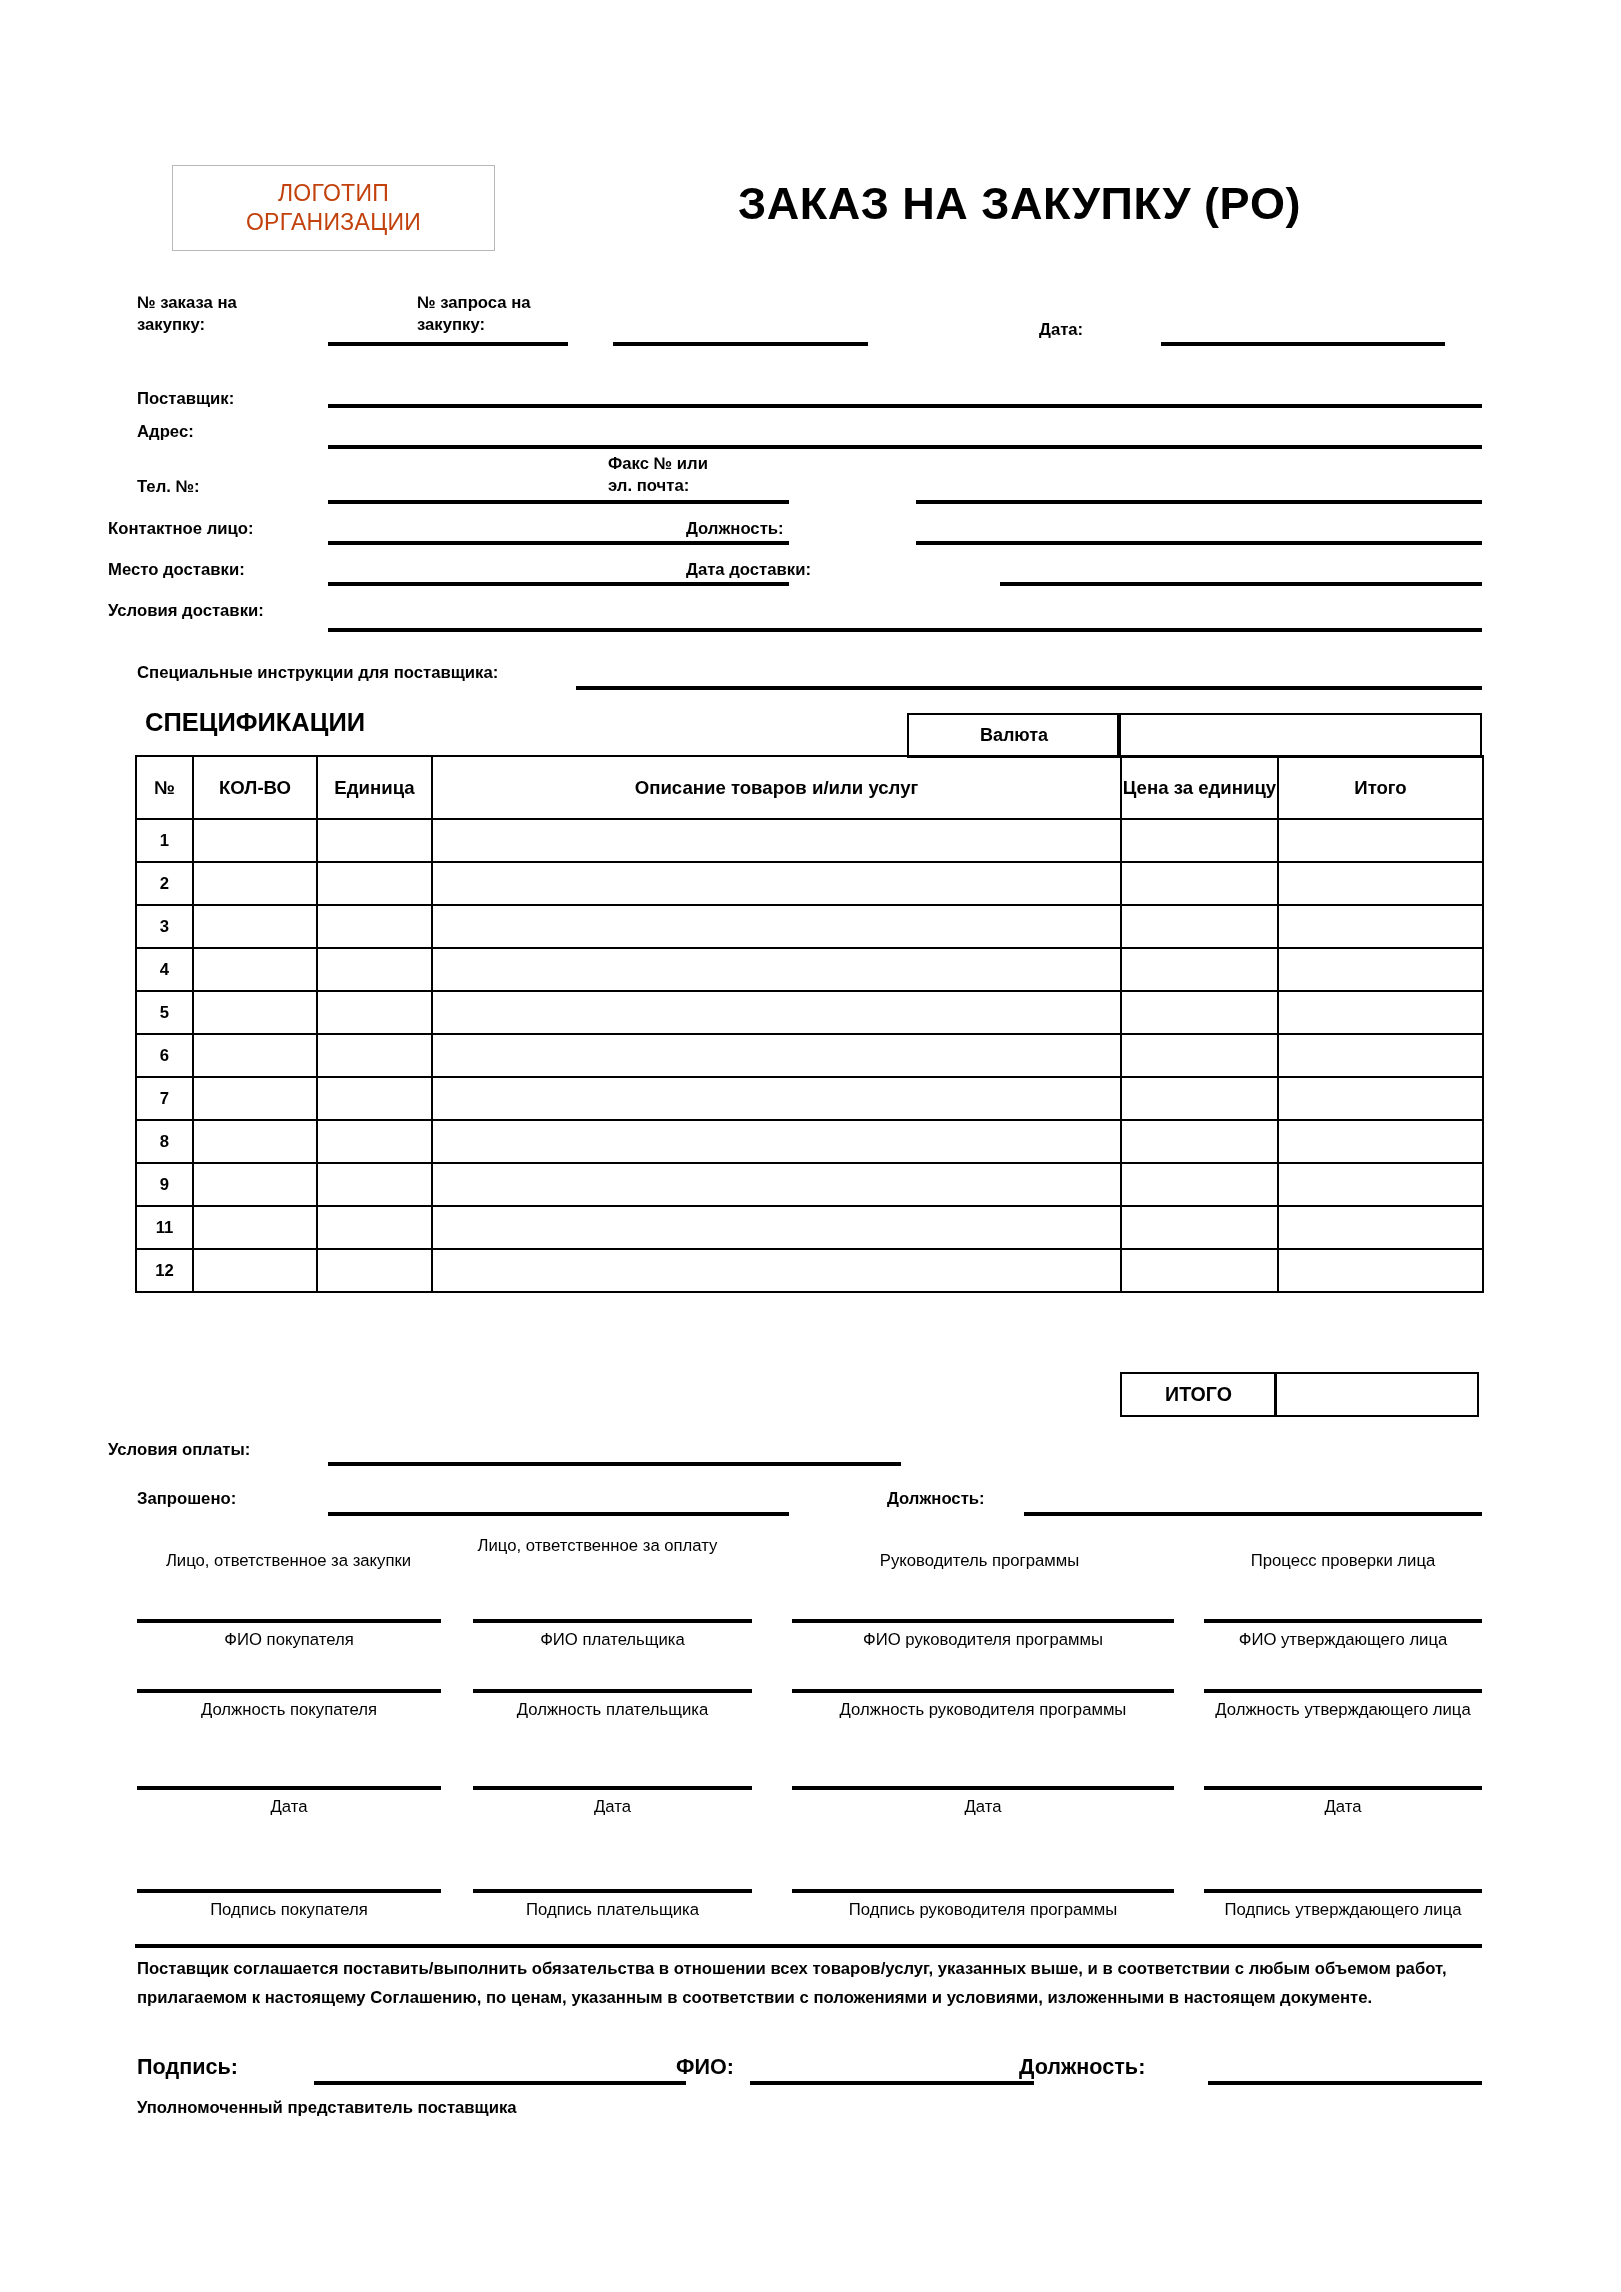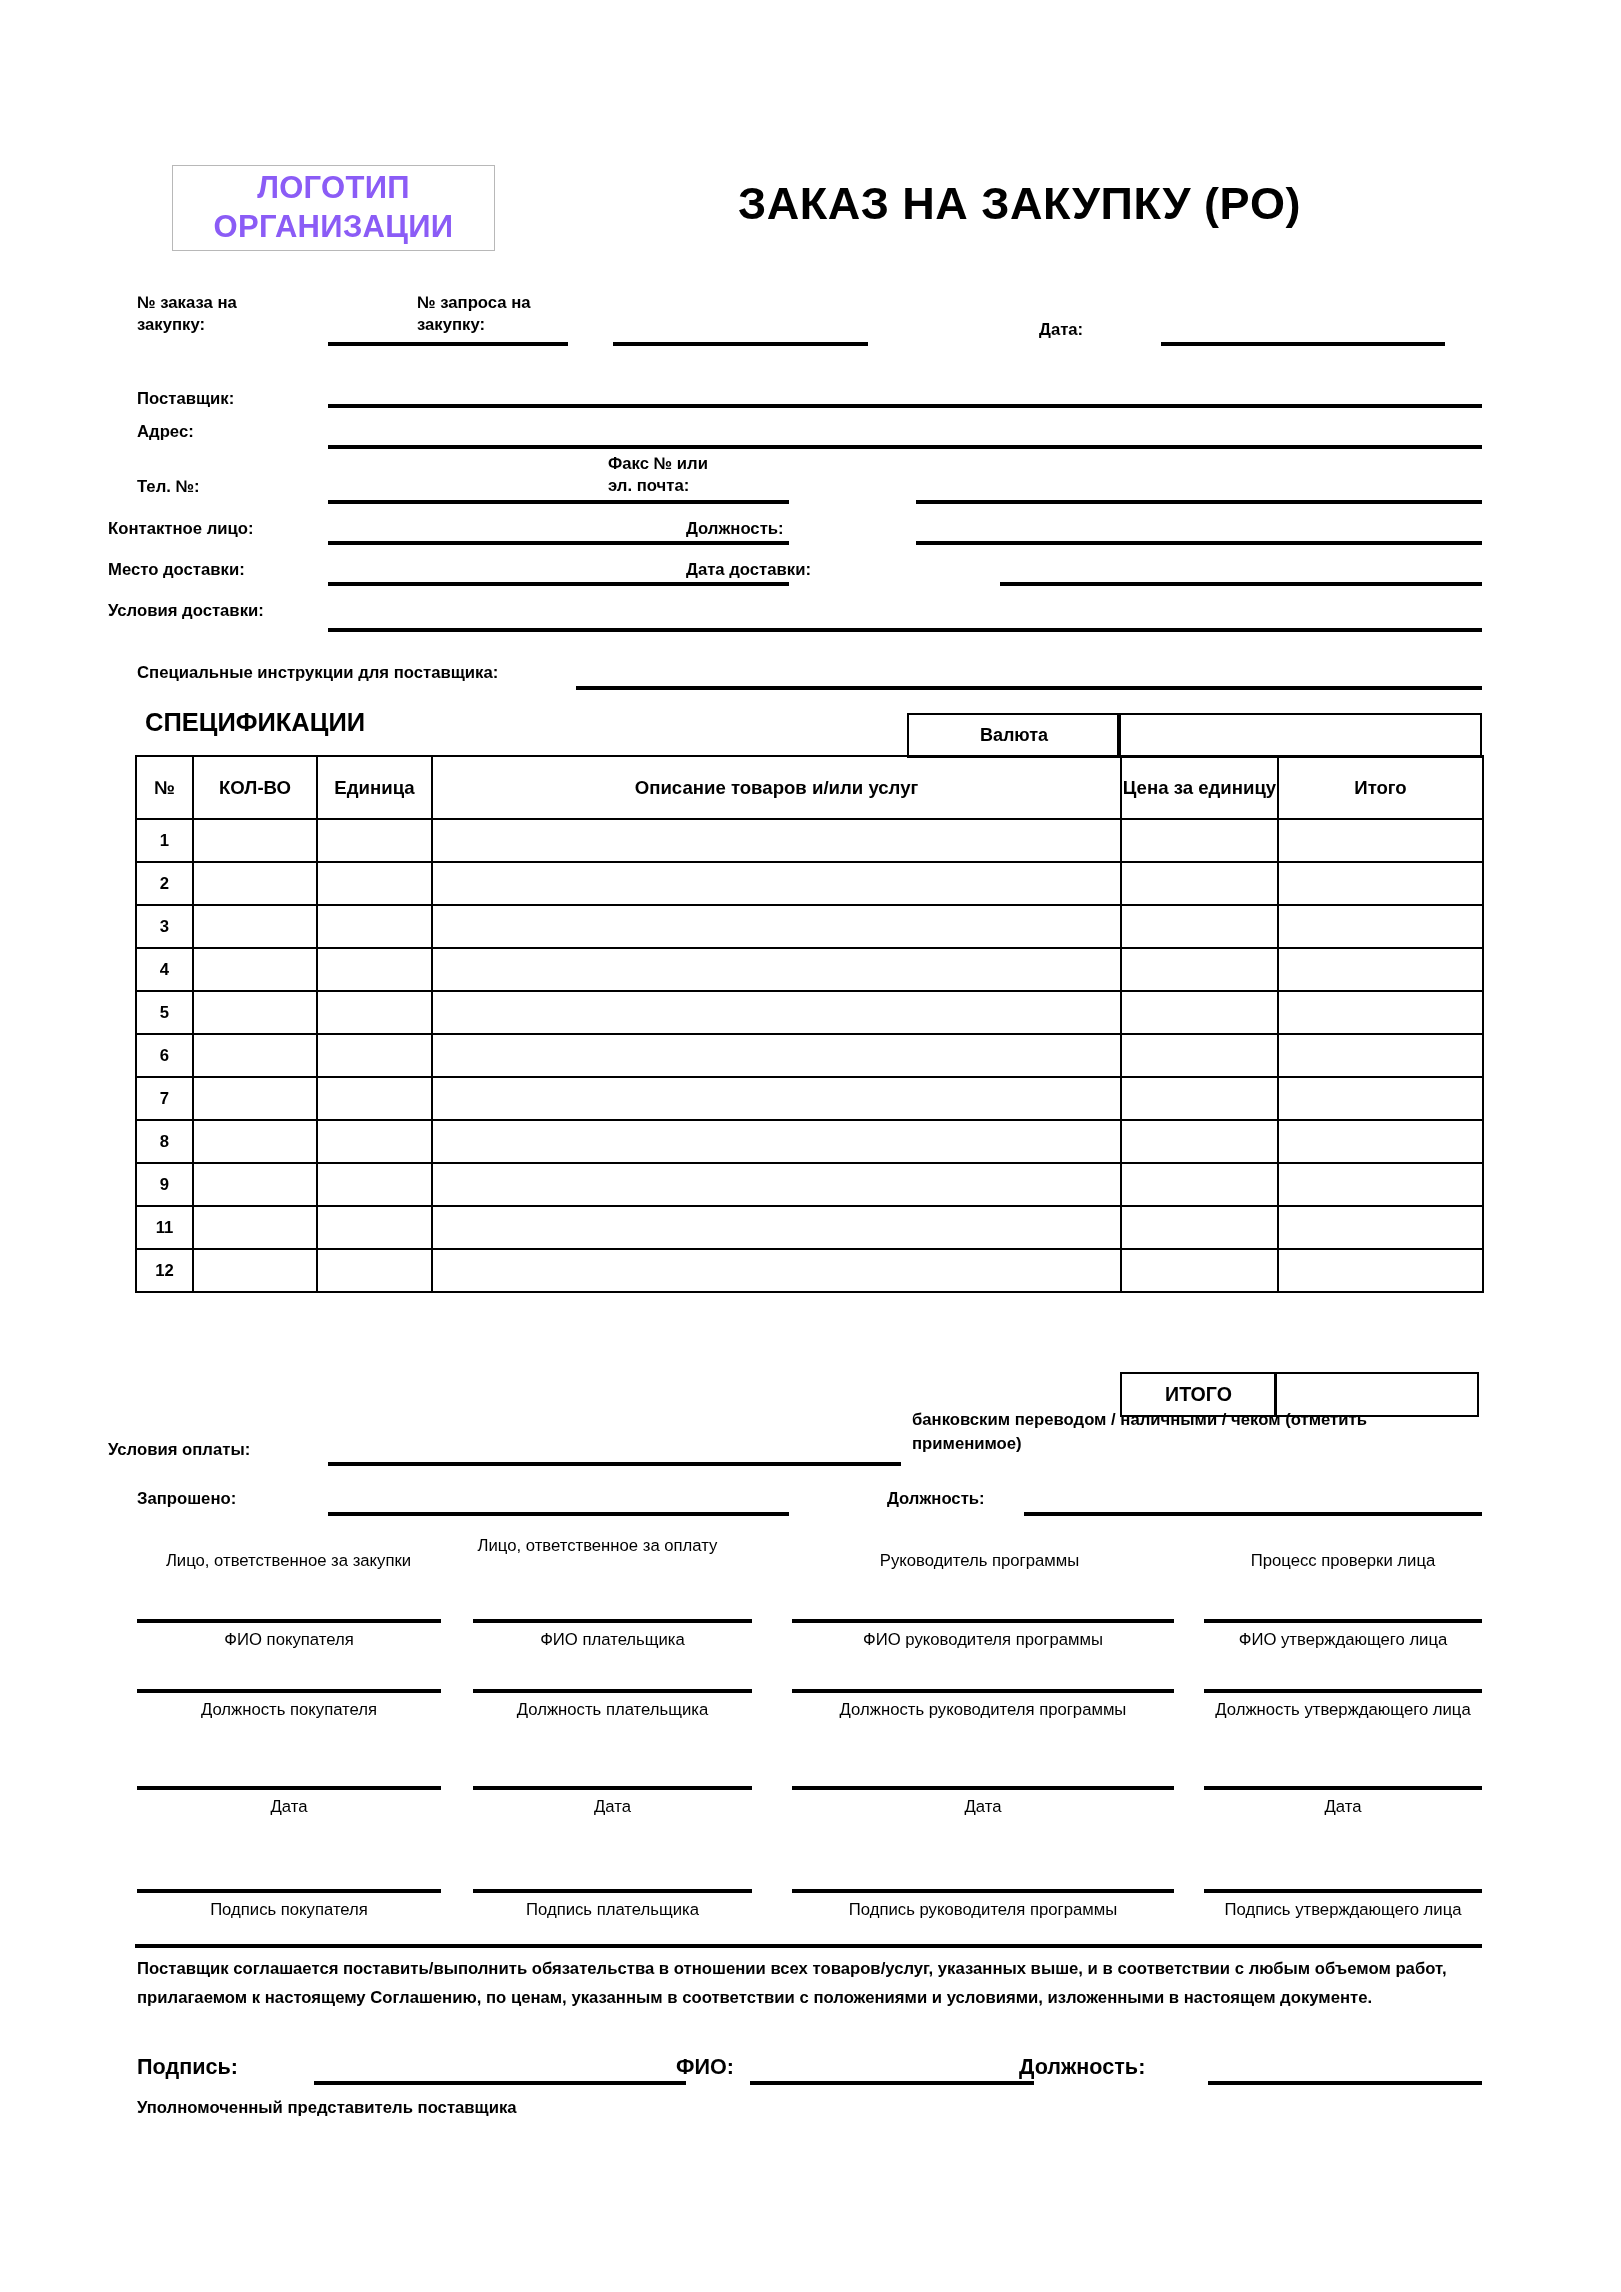--- a/index.html
+++ b/index.html
@@ -30,23 +30,23 @@
     height: 86px;
     border: 1px solid #b8b8b8;
     box-sizing: border-box;
     display: flex;
     flex-direction: column;
     align-items: center;
     justify-content: center;
     line-height: 1.25;
   }
   .logo-box span {
-    color: #8b5cf6;
-    font-size: 31px;
-    font-weight: bold;
+    color: #c2410c;
+    font-size: 23px;
+    font-weight: normal;
     letter-spacing: 0.3px;
   }
   .doc-title {
     position: absolute;
     left: 549px;
     top: 178px;
     width: 941px;
     text-align: center;
     font-size: 45px;
     font-weight: bold;
@@ -354,21 +354,20 @@
           <td></td>
         </tr>
     </tbody>
   </table>
 
   <div class="total-wrap">
     <div class="total-lbl">ИТОГО</div>
     <div class="total-val"></div>
   </div>
 
-  <div class="note" style="left:912px; top:1408px; width:549px;">банковским переводом / наличными / чеком (отметить применимое)</div>
   <div class="lbl" style="left:108px; top:1439px; width:216px;">Условия оплаты:</div>
   <div class="rule" style="left:328px; top:1462px; width:573px;"></div>
 
   <div class="lbl left-al" style="left:137px; top:1488px; width:216px;">Запрошено:</div>
   <div class="rule" style="left:328px; top:1512px; width:461px;"></div>
 
   <div class="lbl left-al" style="left:887px; top:1488px; width:225px;">Должность:</div>
   <div class="rule" style="left:1024px; top:1512px; width:458px;"></div>
 
   <div class="sig-head" style="left:127px; top:1549px; width:323px;">Лицо, ответственное за закупки</div>

